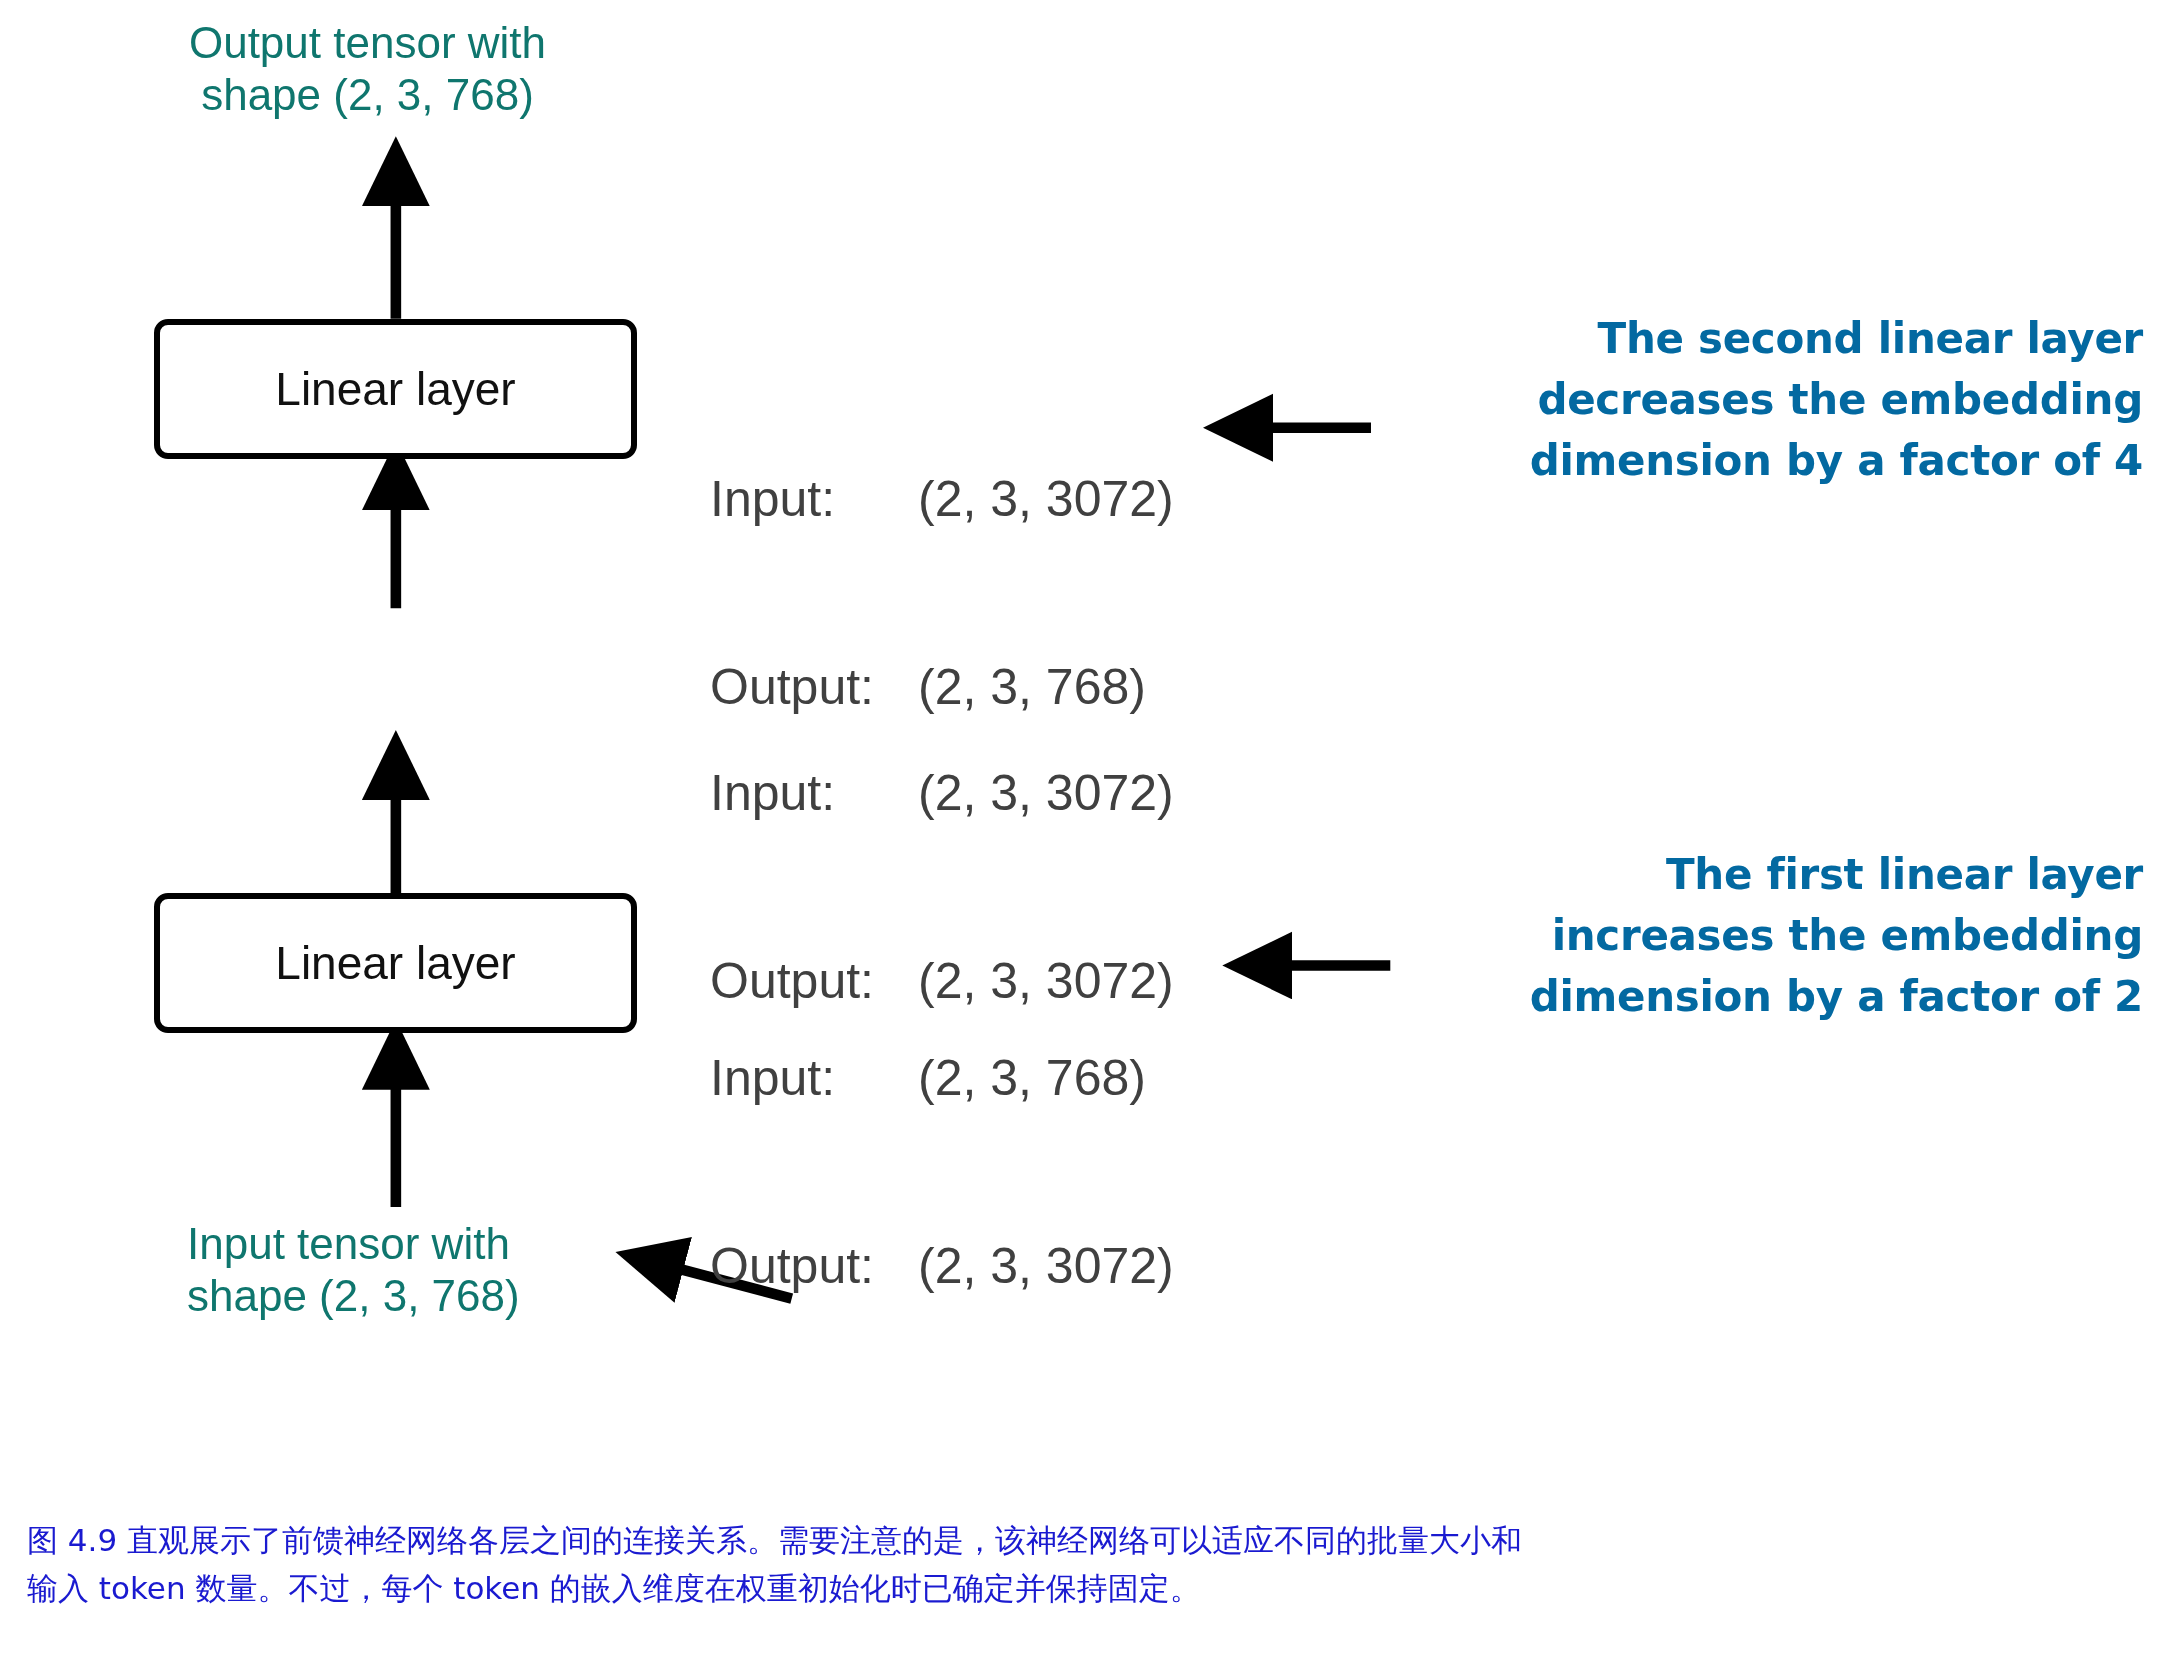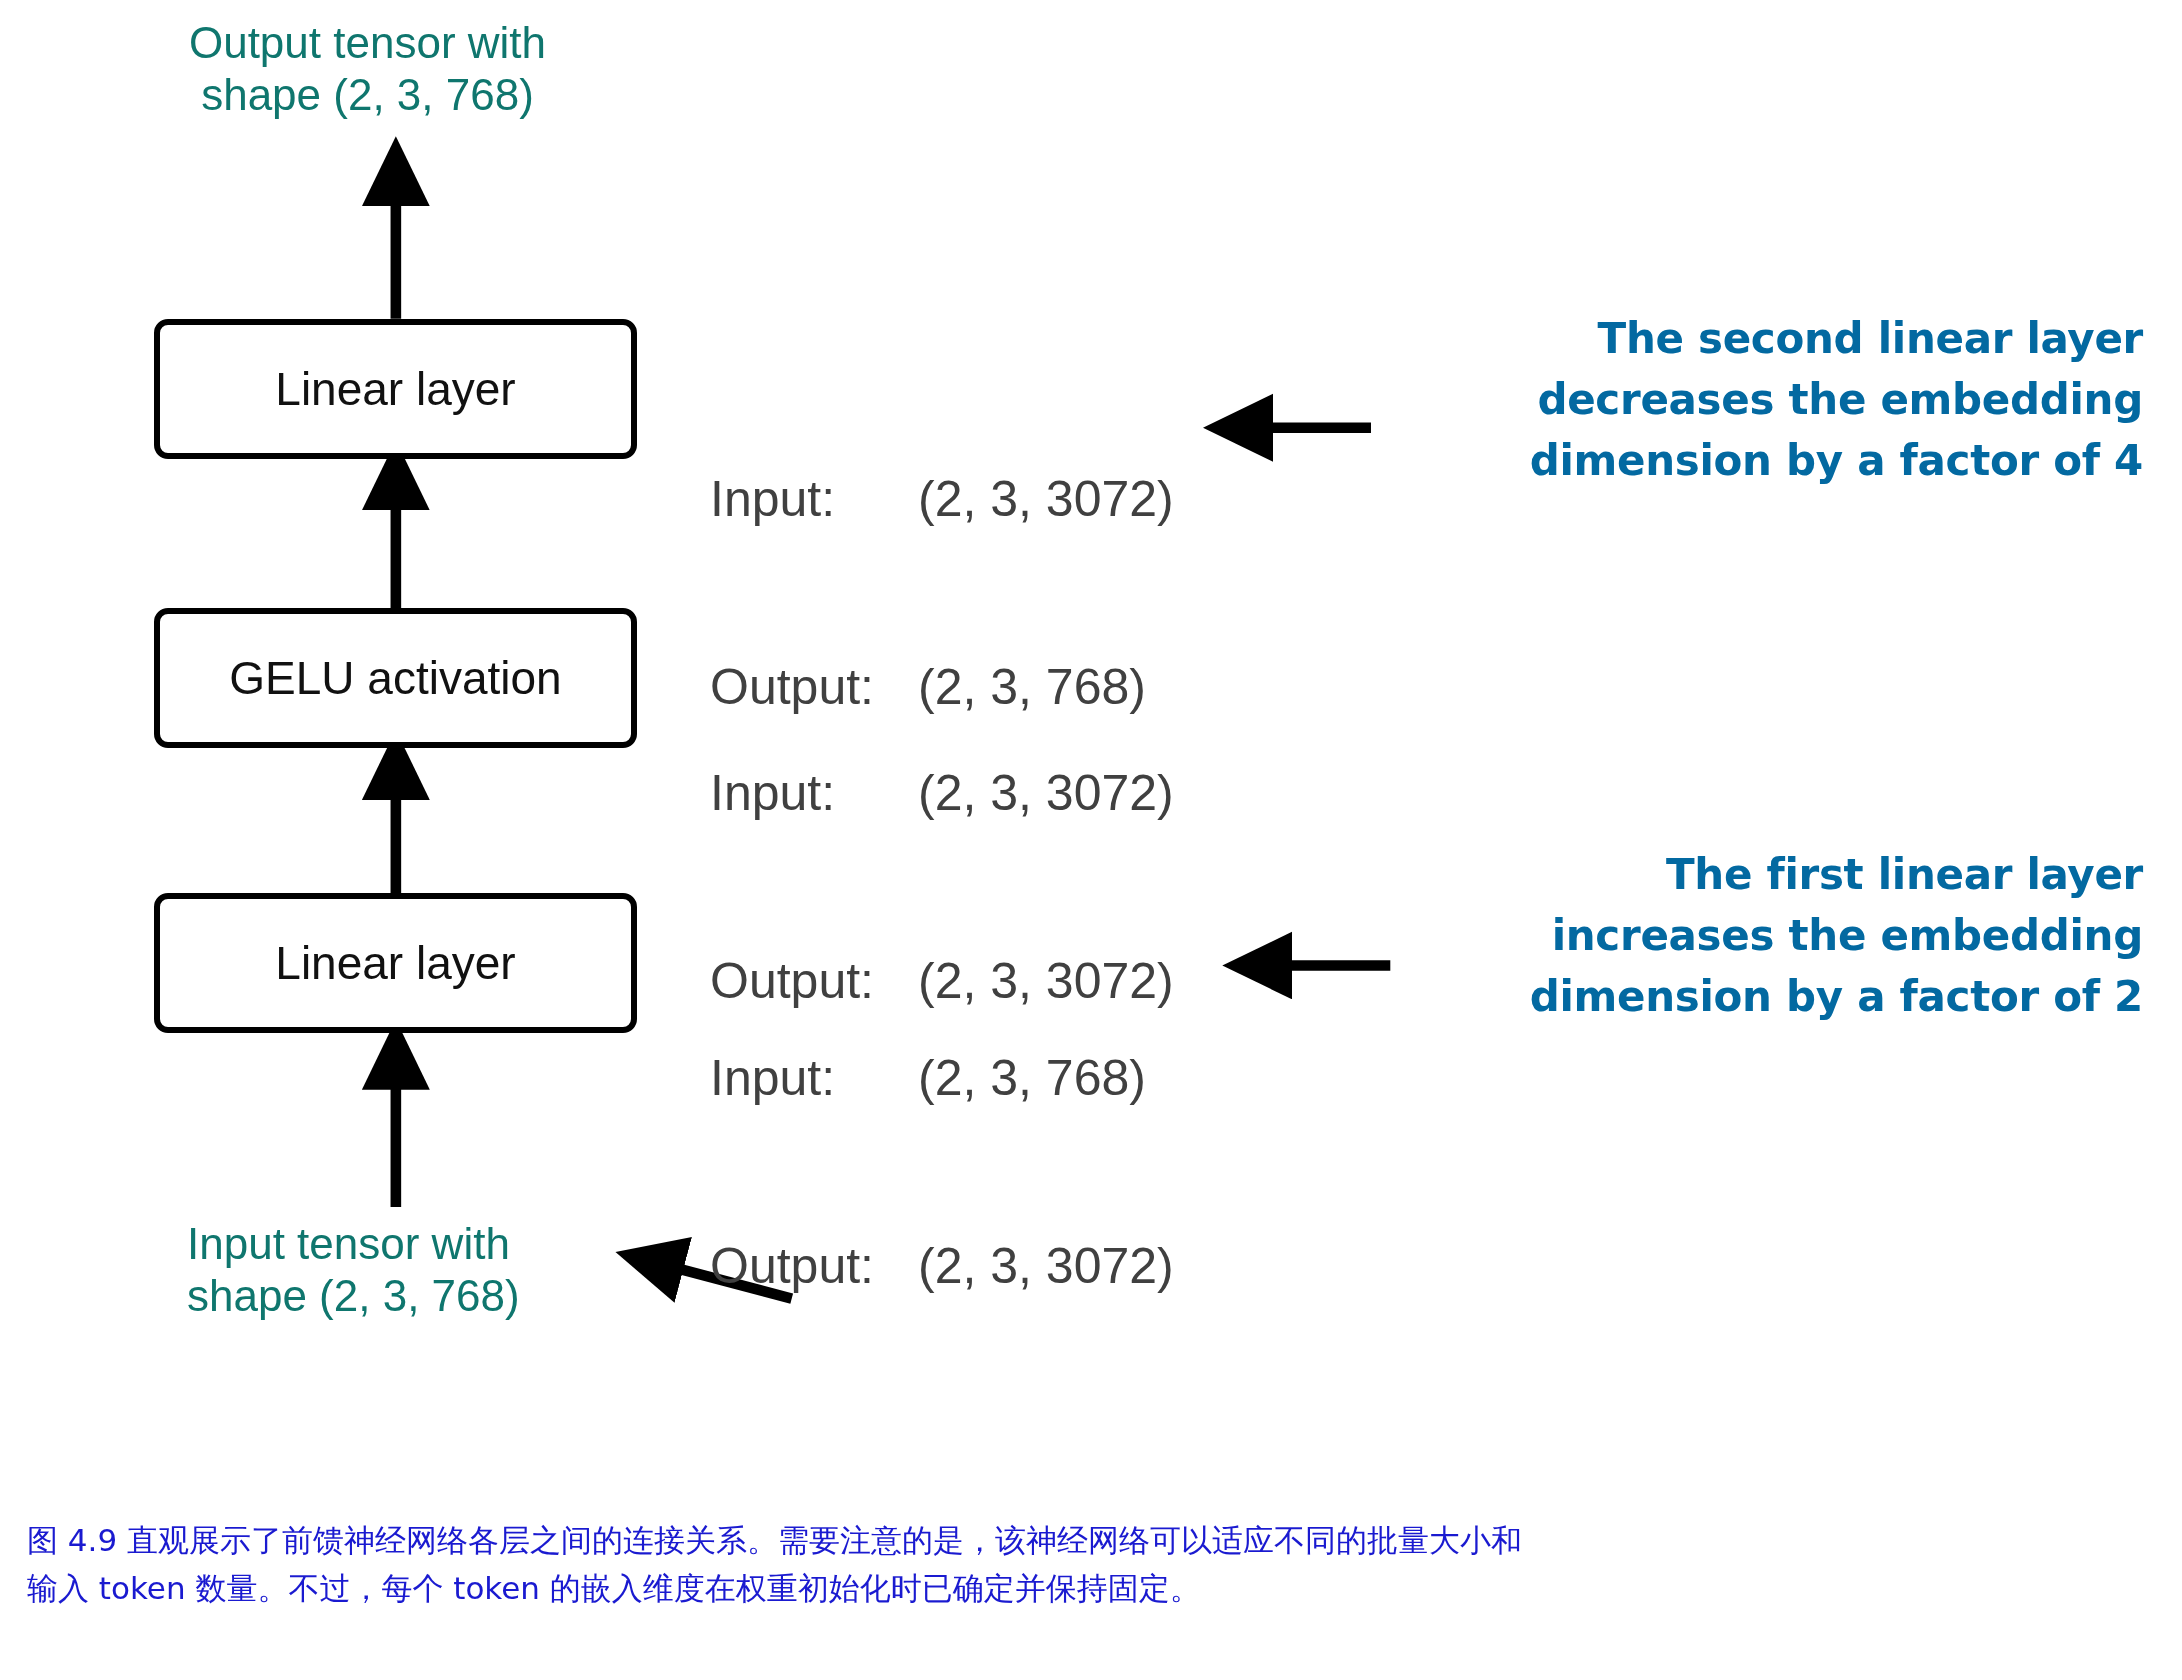--- a/index.html
+++ b/index.html
@@ -114,23 +114,20 @@
     <line x1="820" y1="1345" x2="680" y2="1308" stroke="#000000" stroke-width="11" marker-end="url(#ah)"></line>
   </svg>
 
   <div class="abs plain center" style="left:68px; top:17.4px; width:599px;">Output tensor with
 shape (2, 3, 768)</div>
 
   <div class="abs box" style="left:154px; top:319px; width:483px; height:140px;">
     <span>Linear layer</span>
   </div>
 
-  <div class="abs box" style="left:154px; top:608px; width:483px; height:140px;">
-    <span>GELU activation</span>
-  </div>
 
   <div class="abs box" style="left:154px; top:893px; width:483px; height:140px;">
     <span>Linear layer</span>
   </div>
 
   <div class="abs io-block" style="left:710px; top:343px;">
     <div class="io-row">
       <span class="io-label">Input:</span>
       <span>(2, 3, 3072)</span>
     </div>

